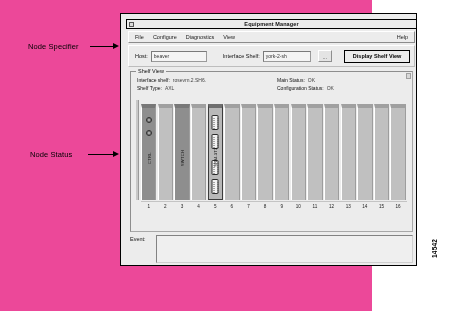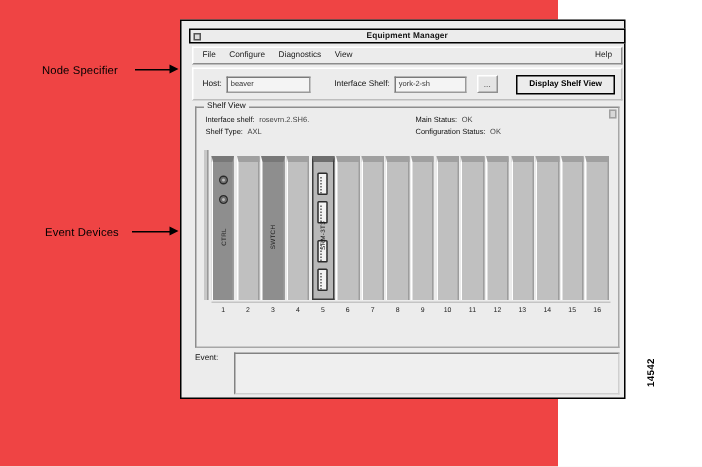--- a/index.html
+++ b/index.html
@@ -7,21 +7,21 @@
     margin: 0; padding: 0;
     width: 468px; height: 311px;
     background: #ffffff;
     font-family: "Liberation Sans", sans-serif;
     overflow: hidden;
   }
   #root {
     position: relative;
     width: 372px;
     height: 311px;
-    background: #ef4444;
+    background: #ec4899;
   }
 
   
   .annot {
     position: absolute;
     font-family: "Liberation Sans", sans-serif;
     font-size: 7.5px;
     color: #000;
     white-space: nowrap;
     letter-spacing: 0.1px;
@@ -348,21 +348,21 @@
 </style>
 </head>
 <body>
 
 <div id="root">
 
   <div class="annot" style="left:28px; top:42px;">Node Specifier</div>
   <div class="annot-line" style="left:90px; top:46px; width:24px;"></div>
   <div class="annot-arrow" style="left:113px; top:42.5px;"></div>
 
-  <div class="annot" style="left:30px; top:150px;">Event Devices</div>
+  <div class="annot" style="left:30px; top:150px;">Node Status</div>
   <div class="annot-line" style="left:88px; top:154px; width:26px;"></div>
   <div class="annot-arrow" style="left:113px; top:150.5px;"></div>
 
   <div class="figid" style="left:431px; top:258px;">14542</div>
 
   <div class="window">
     <div class="win-outer-pad">
 
       <div class="titlebar">
         <div class="titlebar-btn"></div>

